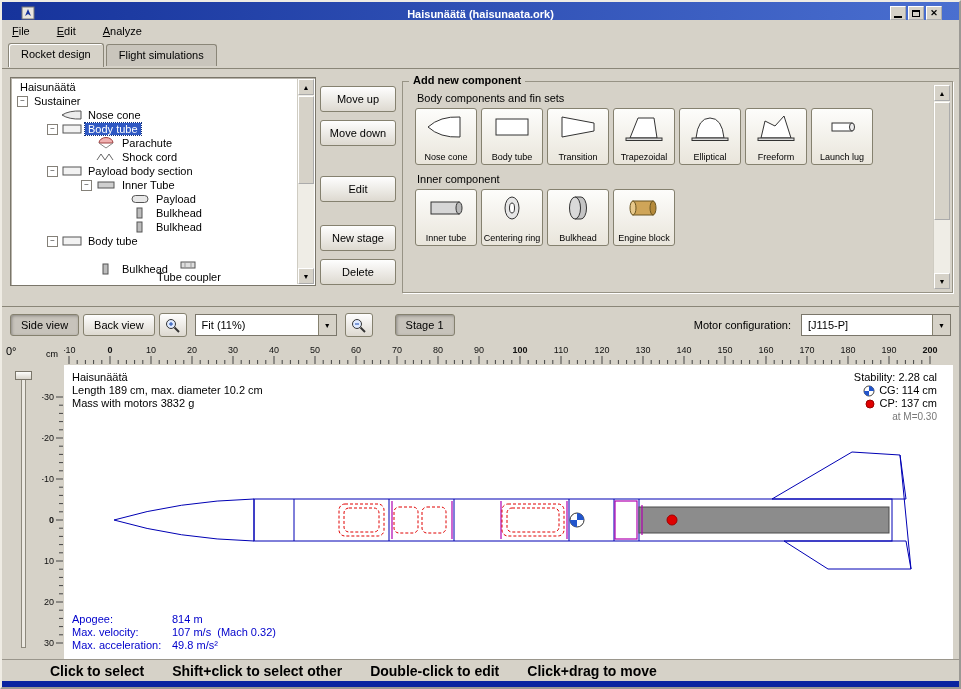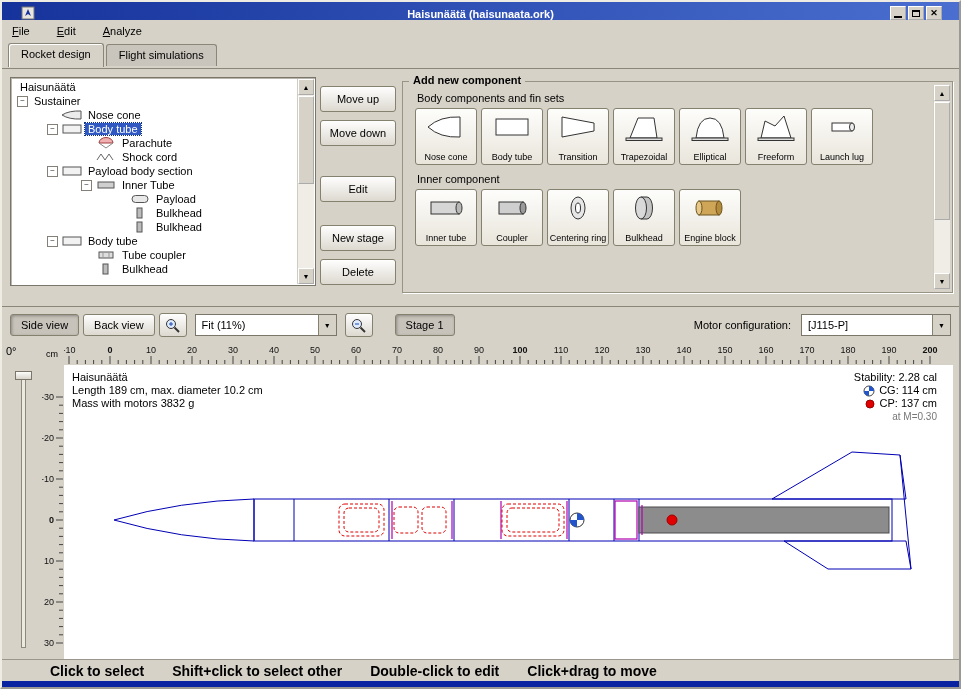--- a/index.html
+++ b/index.html
@@ -224,21 +224,21 @@
           </div>
           <div class="tree-row" style="padding-left: 34px;">
             <span class="expander">−</span>
             <span class="tree-icon">
               <svg width="22" height="12" viewBox="0 0 22 12">
                 <rect x="2" y="2" width="18" height="8" fill="#f2f2f2" stroke="#555"></rect>
               </svg>
             </span>
             <span class="tree-label">Body tube</span>
           </div>
-          <div class="tree-row" style="padding-left: 68px;">
+          <div class="tree-row" style="padding-left: 68px; flex-direction: column;">
             <span class="expander invisible">−</span>
             <span class="tree-icon">
               <svg width="22" height="12" viewBox="0 0 22 12">
                 <rect x="4" y="3" width="14" height="6" fill="#dedede" stroke="#555"></rect>
                 <line x1="8" y1="3" x2="8" y2="9" stroke="#999"></line>
                 <line x1="14" y1="3" x2="14" y2="9" stroke="#999"></line>
               </svg>
             </span>
             <span class="tree-label">Tube coupler</span>
           </div>
@@ -336,29 +336,20 @@
           <div class="group-label">Inner component</div>
           <div class="comp-row">
             <button class="comp-btn">
               <span class="comp-icon">
                 <svg width="40" height="30" viewBox="0 0 40 30">
                   <rect x="5" y="9" width="28" height="12" fill="#d6d6d6" stroke="#333"></rect>
                   <ellipse cx="33" cy="15" rx="3" ry="6" fill="#b8b8b8" stroke="#333"></ellipse>
                 </svg>
               </span>
               <span class="comp-label">Inner tube</span>
-            </button>
-            <button class="comp-btn">
-              <span class="comp-icon">
-                <svg width="40" height="30" viewBox="0 0 40 30">
-                  <rect x="7" y="9" width="24" height="12" fill="#cfcfcf" stroke="#333"></rect>
-                  <ellipse cx="31" cy="15" rx="3" ry="6" fill="#9a9a9a" stroke="#333"></ellipse>
-                </svg>
-              </span>
-              <span class="comp-label">Coupler</span>
             </button>
             <button class="comp-btn">
               <span class="comp-icon">
                 <svg width="40" height="30" viewBox="0 0 40 30">
                   <ellipse cx="20" cy="15" rx="7" ry="11" fill="#e6e6e6" stroke="#333"></ellipse>
                   <ellipse cx="20" cy="15" rx="2.5" ry="5" fill="#fff" stroke="#333"></ellipse>
                 </svg>
               </span>
               <span class="comp-label">Centering ring</span>
             </button>
@@ -667,20 +658,28 @@
           </div>
           <div class="row">
             <svg width="12" height="12" viewBox="0 0 12 12">
                 <circle cx="6" cy="6" r="4" fill="#e00000" stroke="#900"></circle>
               </svg>
             <span>CP: 137 cm</span>
           </div>
           <div class="mach">at M=0.30</div>
         </div>
 
+        <div class="stats">
+          <span>Apogee:</span>
+          <span>814 m</span>
+          <span>Max. velocity:</span>
+          <span class="pre">107 m/s  (Mach 0.32)</span>
+          <span>Max. acceleration:</span>
+          <span>49.8 m/s²</span>
+        </div>
       </div>
     </div>
 
     <div class="hintbar">
       <span>Click to select</span>
       <span>Shift+click to select other</span>
       <span>Double-click to edit</span>
       <span>Click+drag to move</span>
     </div>
 

